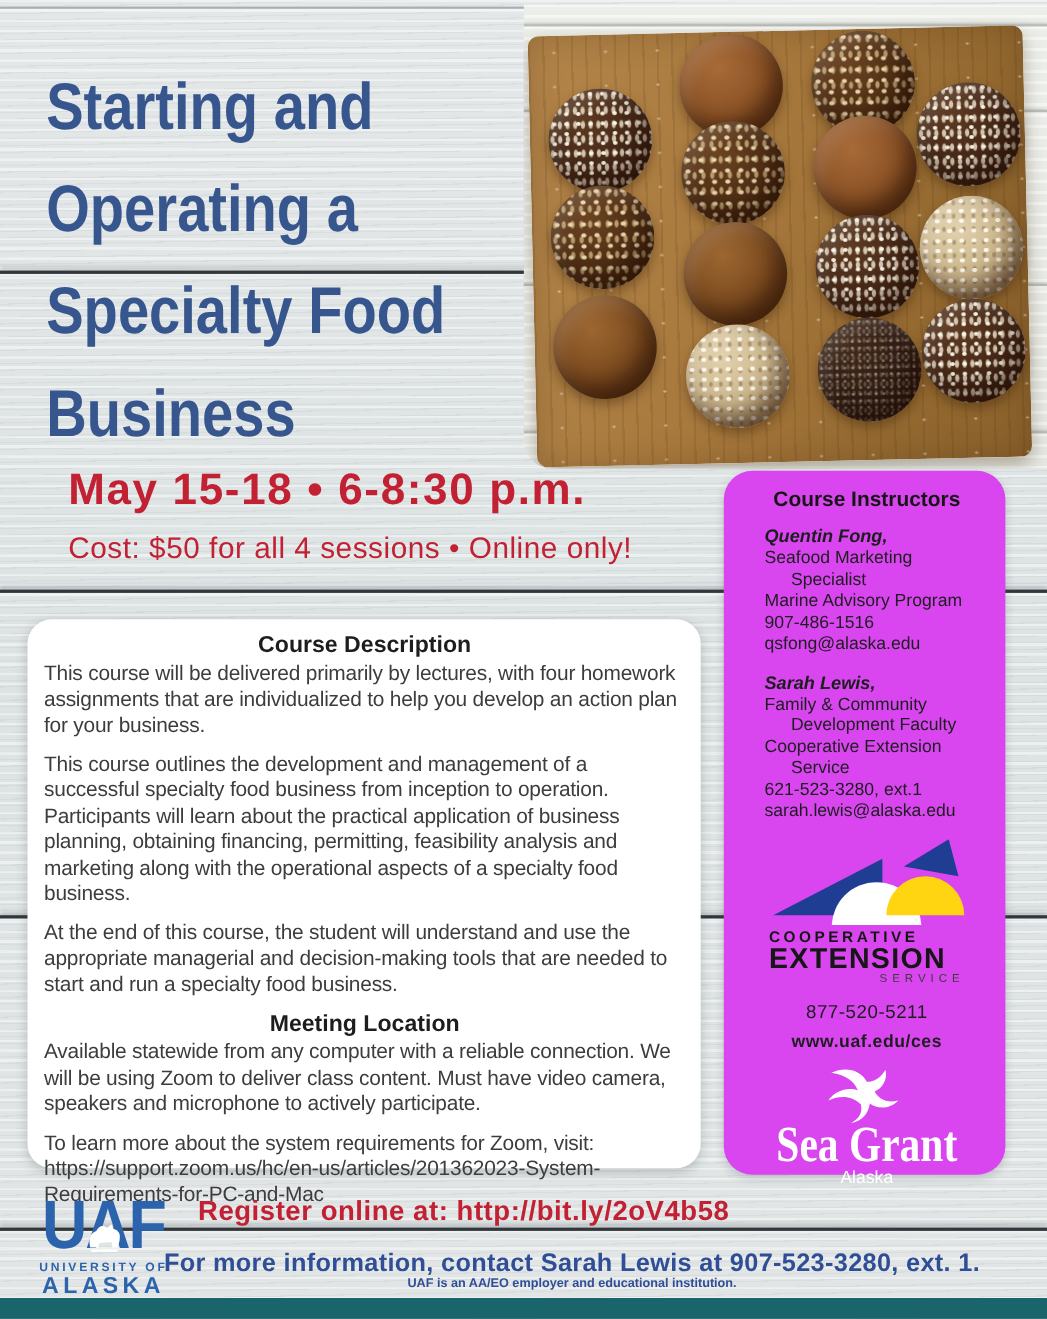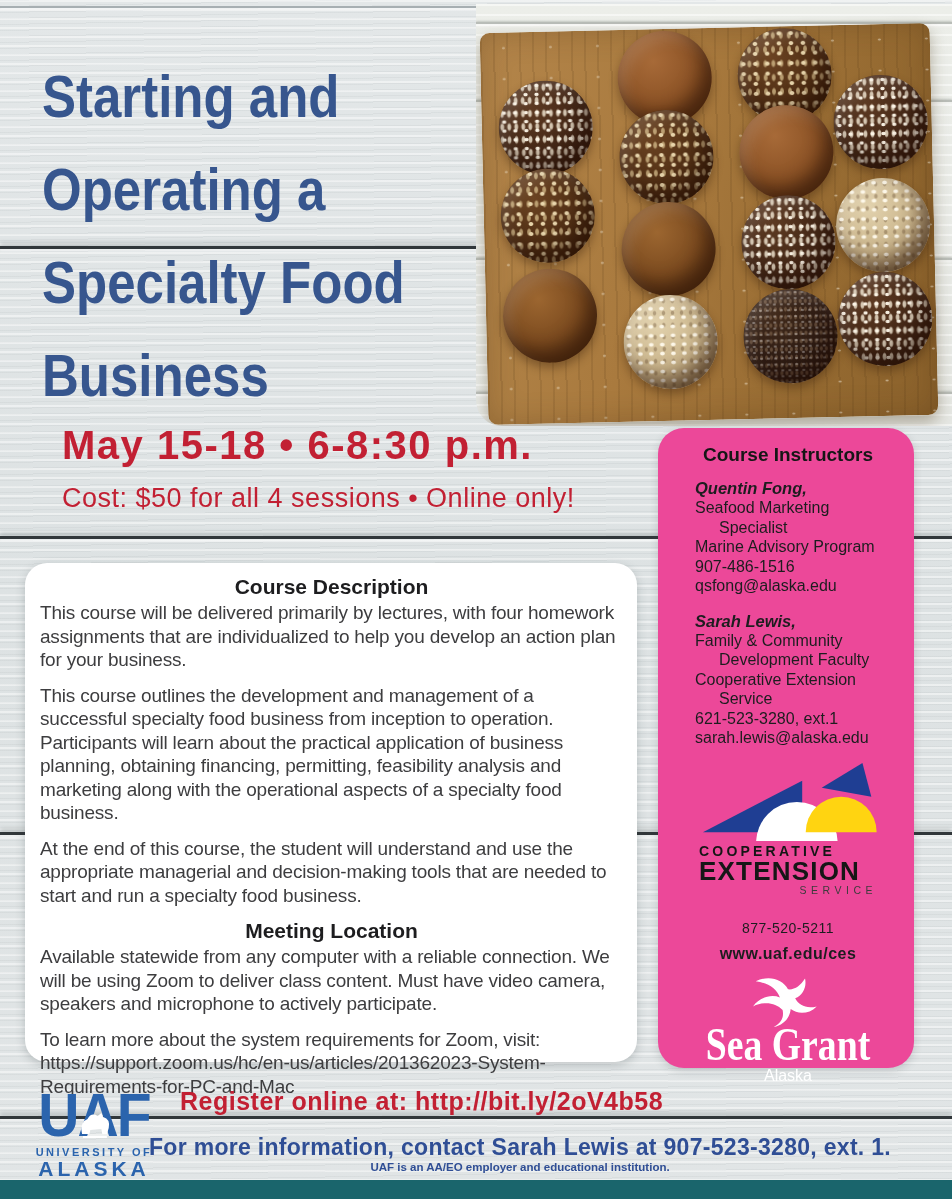--- a/index.html
+++ b/index.html
@@ -117,36 +117,36 @@
   .desc-box h3.second{margin-top:8px;}
   .desc-box p{
     margin:0 0 12px 0;font-size:19px;line-height:23.5px;letter-spacing:-.2px;
     overflow-wrap:anywhere;
   }
   .desc-box p:last-child{margin-bottom:0;}
 
   
   .sidebar{
     position:absolute;left:658px;top:428px;width:256px;height:640px;
-    background:#ec4899;border-radius:26px;box-sizing:border-box;
+    background:#d946ef;border-radius:26px;box-sizing:border-box;
     padding:16px 18px 0 22px;color:#1d1d1f;
     box-shadow:0 3px 8px rgba(60,70,75,.2);
   }
   .sidebar h3{margin:0 0 12px 0;text-align:center;font-size:19px;color:#161616;}
   .instructor{margin-bottom:15px;margin-left:15px;}
   .instructor .iname{font-weight:bold;font-style:italic;font-size:16.5px;line-height:20px;}
   .instructor div{font-size:16px;line-height:19.5px;}
   .instructor .indent{padding-left:24px;}
   .ces{margin-top:10px;text-align:center;}
   .ces-mark{display:block;margin:0 auto;}
   .ces-word{width:178px;margin:2px auto 0 auto;text-align:left;color:#161616;}
   .ces1{font-size:14px;letter-spacing:3.2px;font-weight:bold;}
   .ces2{font-size:26px;font-weight:900;letter-spacing:1.2px;line-height:25px;}
   .ces3{font-size:10.5px;letter-spacing:4.5px;text-align:right;color:#3c3c3c;}
-  .ces-phone{font-size:14px;letter-spacing:.5px;margin-top:24px;text-align:center;}
+  .ces-phone{font-size:17px;letter-spacing:.5px;margin-top:14px;text-align:center;}
   .ces-web{font-size:16px;font-weight:bold;letter-spacing:.5px;margin-top:9px;text-align:center;}
   .seagrant{margin-top:12px;text-align:center;color:#fff;}
   .sg-name{
     font-family:"Liberation Serif", serif;font-weight:bold;font-size:46px;line-height:40px;
     transform:scaleX(.82);transform-origin:center top;white-space:nowrap;margin-top:-6px;
   }
   .sg-region{font-size:16px;margin-top:2px;}
 
   
   .uaf{position:absolute;left:8px;top:1086px;width:172px;text-align:center;color:#2b64ad;}

